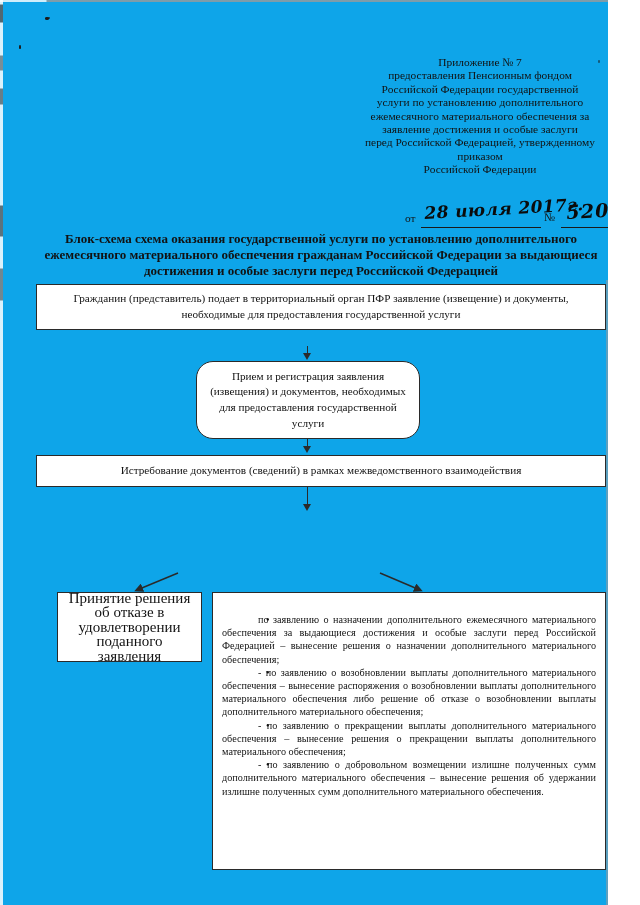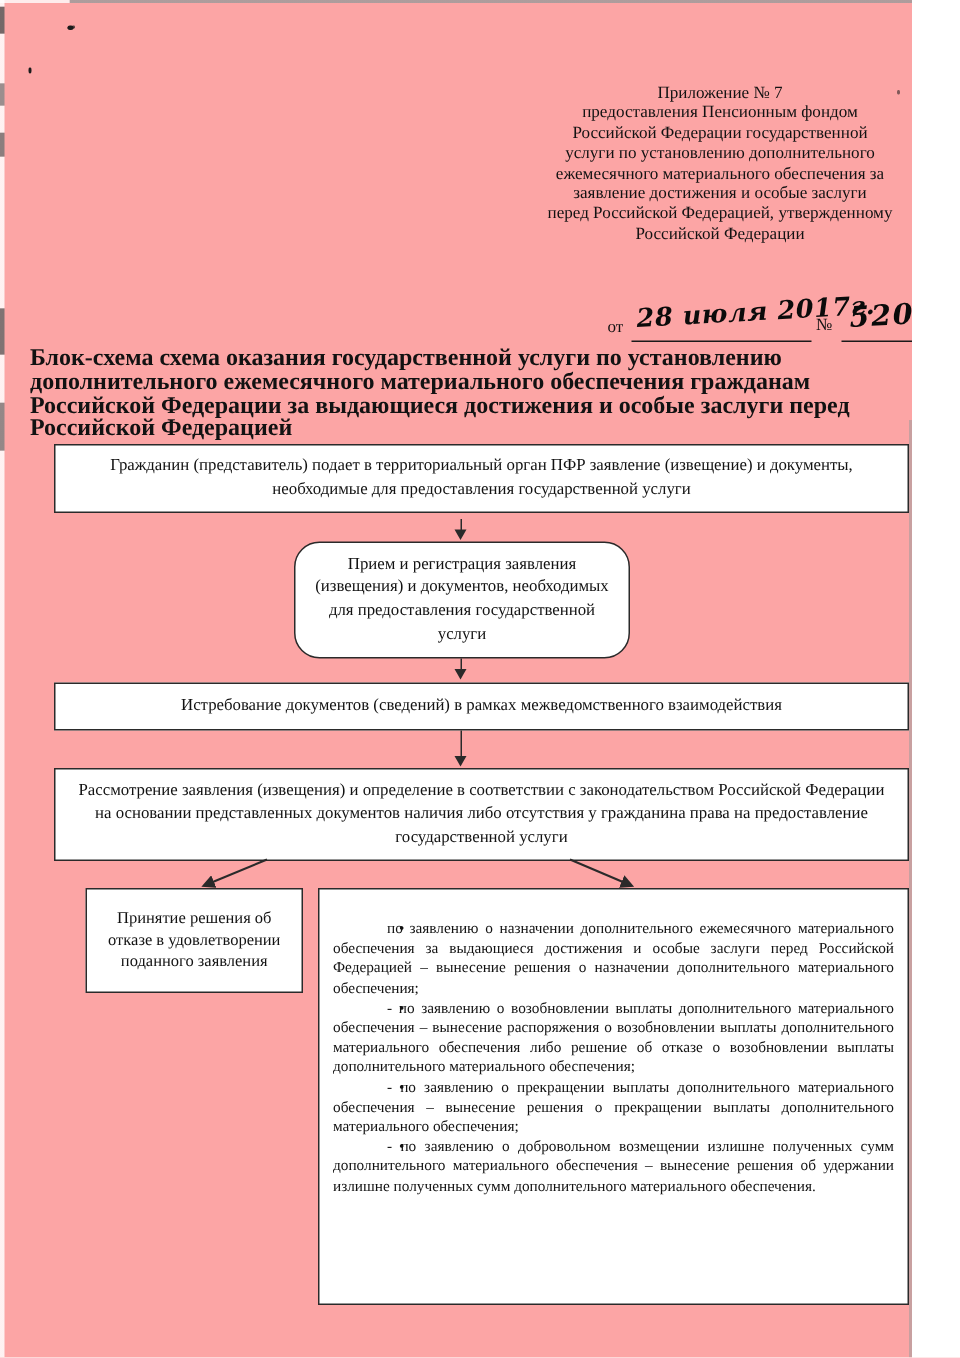--- a/index.html
+++ b/index.html
@@ -4,21 +4,21 @@
 <style>
   html, body {
     margin: 0;
     padding: 0;
     background: #ffffff;
   }
   #page {
     position: relative;
     width: 608px;
     height: 905px;
-    background: #fca5a5;
+    background: #0ea5e9;
     overflow: hidden;
     font-family: "Liberation Serif", "DejaVu Serif", serif;
     color: #121212;
   }
 
   
   .edge-left {
     position: absolute;
     left: 0; top: 0;
     width: 3px; height: 905px;
@@ -118,50 +118,51 @@
     position: absolute;
     background: #1a1a1a;
     height: 1px;
   }
   .ul.u1 { left: 16px; top: 24px; width: 120px; }
   .ul.u2 { left: 156px; top: 24px; width: 74px; }
 
   
   .doc-title {
     position: absolute;
-    left: 20px;
+    left: 36px;
     top: 231px;
     width: 570px;
+    text-align: center;
     font-weight: 700;
-    font-size: 16px;
+    font-size: 13px;
     line-height: 15.8px;
   }
 
   
   .box {
     position: absolute;
     border: 1.3px solid #2a2a2a;
     background: #ffffff;
     box-sizing: border-box;
     display: flex;
     align-items: center;
     justify-content: center;
     text-align: center;
     font-size: 11.2px;
     line-height: 15.6px;
     padding: 4px 10px;
   }
   .box .inner { width: 100%; }
 
-  #box-intake   { left: 36px;  top: 296px; width: 570px; height: 46px; }
+  #box-intake   { left: 36px;  top: 284px; width: 570px; height: 46px; }
   #box-register { left: 196px; top: 361px; width: 224px; height: 78px; border-radius: 17px; }
   #box-request  { left: 36px;  top: 455px; width: 570px; height: 32px; }
   #box-review   { left: 36px;  top: 512px; width: 570px; height: 62px; }
   #box-refusal  { left: 57px;  top: 592px; width: 145px; height: 70px;
-                  font-size: 11px; line-height: 14.6px; }
+                  font-size: 15px; line-height: 14.6px; }
   #box-outcomes { left: 212px; top: 592px; width: 394px; height: 278px;
                   align-items: flex-start; padding: 20px 9px 6px 9px; }
 
   
   .outcomes {
     width: 100%;
     text-align: justify;
     font-size: 10.2px;
     line-height: 13.2px;
   }
@@ -213,20 +214,21 @@
   <div class="speck e"></div>
 
   <div class="appendix">
     <div class="ln">Приложение № 7</div>
     <div class="ln">предоставления Пенсионным фондом</div>
     <div class="ln">Российской Федерации государственной</div>
     <div class="ln">услуги по установлению дополнительного</div>
     <div class="ln">ежемесячного материального обеспечения за</div>
     <div class="ln">заявление достижения и особые заслуги</div>
     <div class="ln">перед Российской Федерацией, утвержденному</div>
+    <div class="ln">приказом</div>
     <div class="ln">Российской Федерации</div>
   </div>
 
   <div class="dateline">
     <span class="ot">от</span>
     <span class="hw date">28 июля 2017г.</span>
     <span class="numsym">№</span>
     <span class="hw num">520н</span>
     <span class="ul u1"></span>
     <span class="ul u2"></span>
@@ -248,23 +250,20 @@
   <div class="vline" id="c2-line"></div>
   <div class="arrowhead" id="c2-head"></div>
 
   <div class="box" id="box-request">
     <div class="inner">Истребование документов (сведений) в рамках межведомственного взаимодействия</div>
   </div>
 
   <div class="vline" id="c3-line"></div>
   <div class="arrowhead" id="c3-head"></div>
 
-  <div class="box" id="box-review">
-    <div class="inner">Рассмотрение заявления (извещения) и определение в соответствии с законодательством Российской Федерации на основании представленных документов наличия либо отсутствия у гражданина права на предоставление государственной услуги</div>
-  </div>
 
   <svg class="diag" style="left:0px; top:570px;" width="640" height="30">
     <defs>
       <marker id="ah" markerWidth="9" markerHeight="9" refX="6" refY="4.5" orient="auto" markerUnits="userSpaceOnUse">
         <path d="M0,0 L9,4.5 L0,9 z" fill="#2a2a2a"></path>
       </marker>
     </defs>
     <line x1="178" y1="3" x2="137" y2="20" stroke="#2a2a2a" stroke-width="1.4" marker-end="url(#ah)"></line>
     <line x1="380" y1="3" x2="420" y2="20" stroke="#2a2a2a" stroke-width="1.4" marker-end="url(#ah)"></line>
   </svg>

